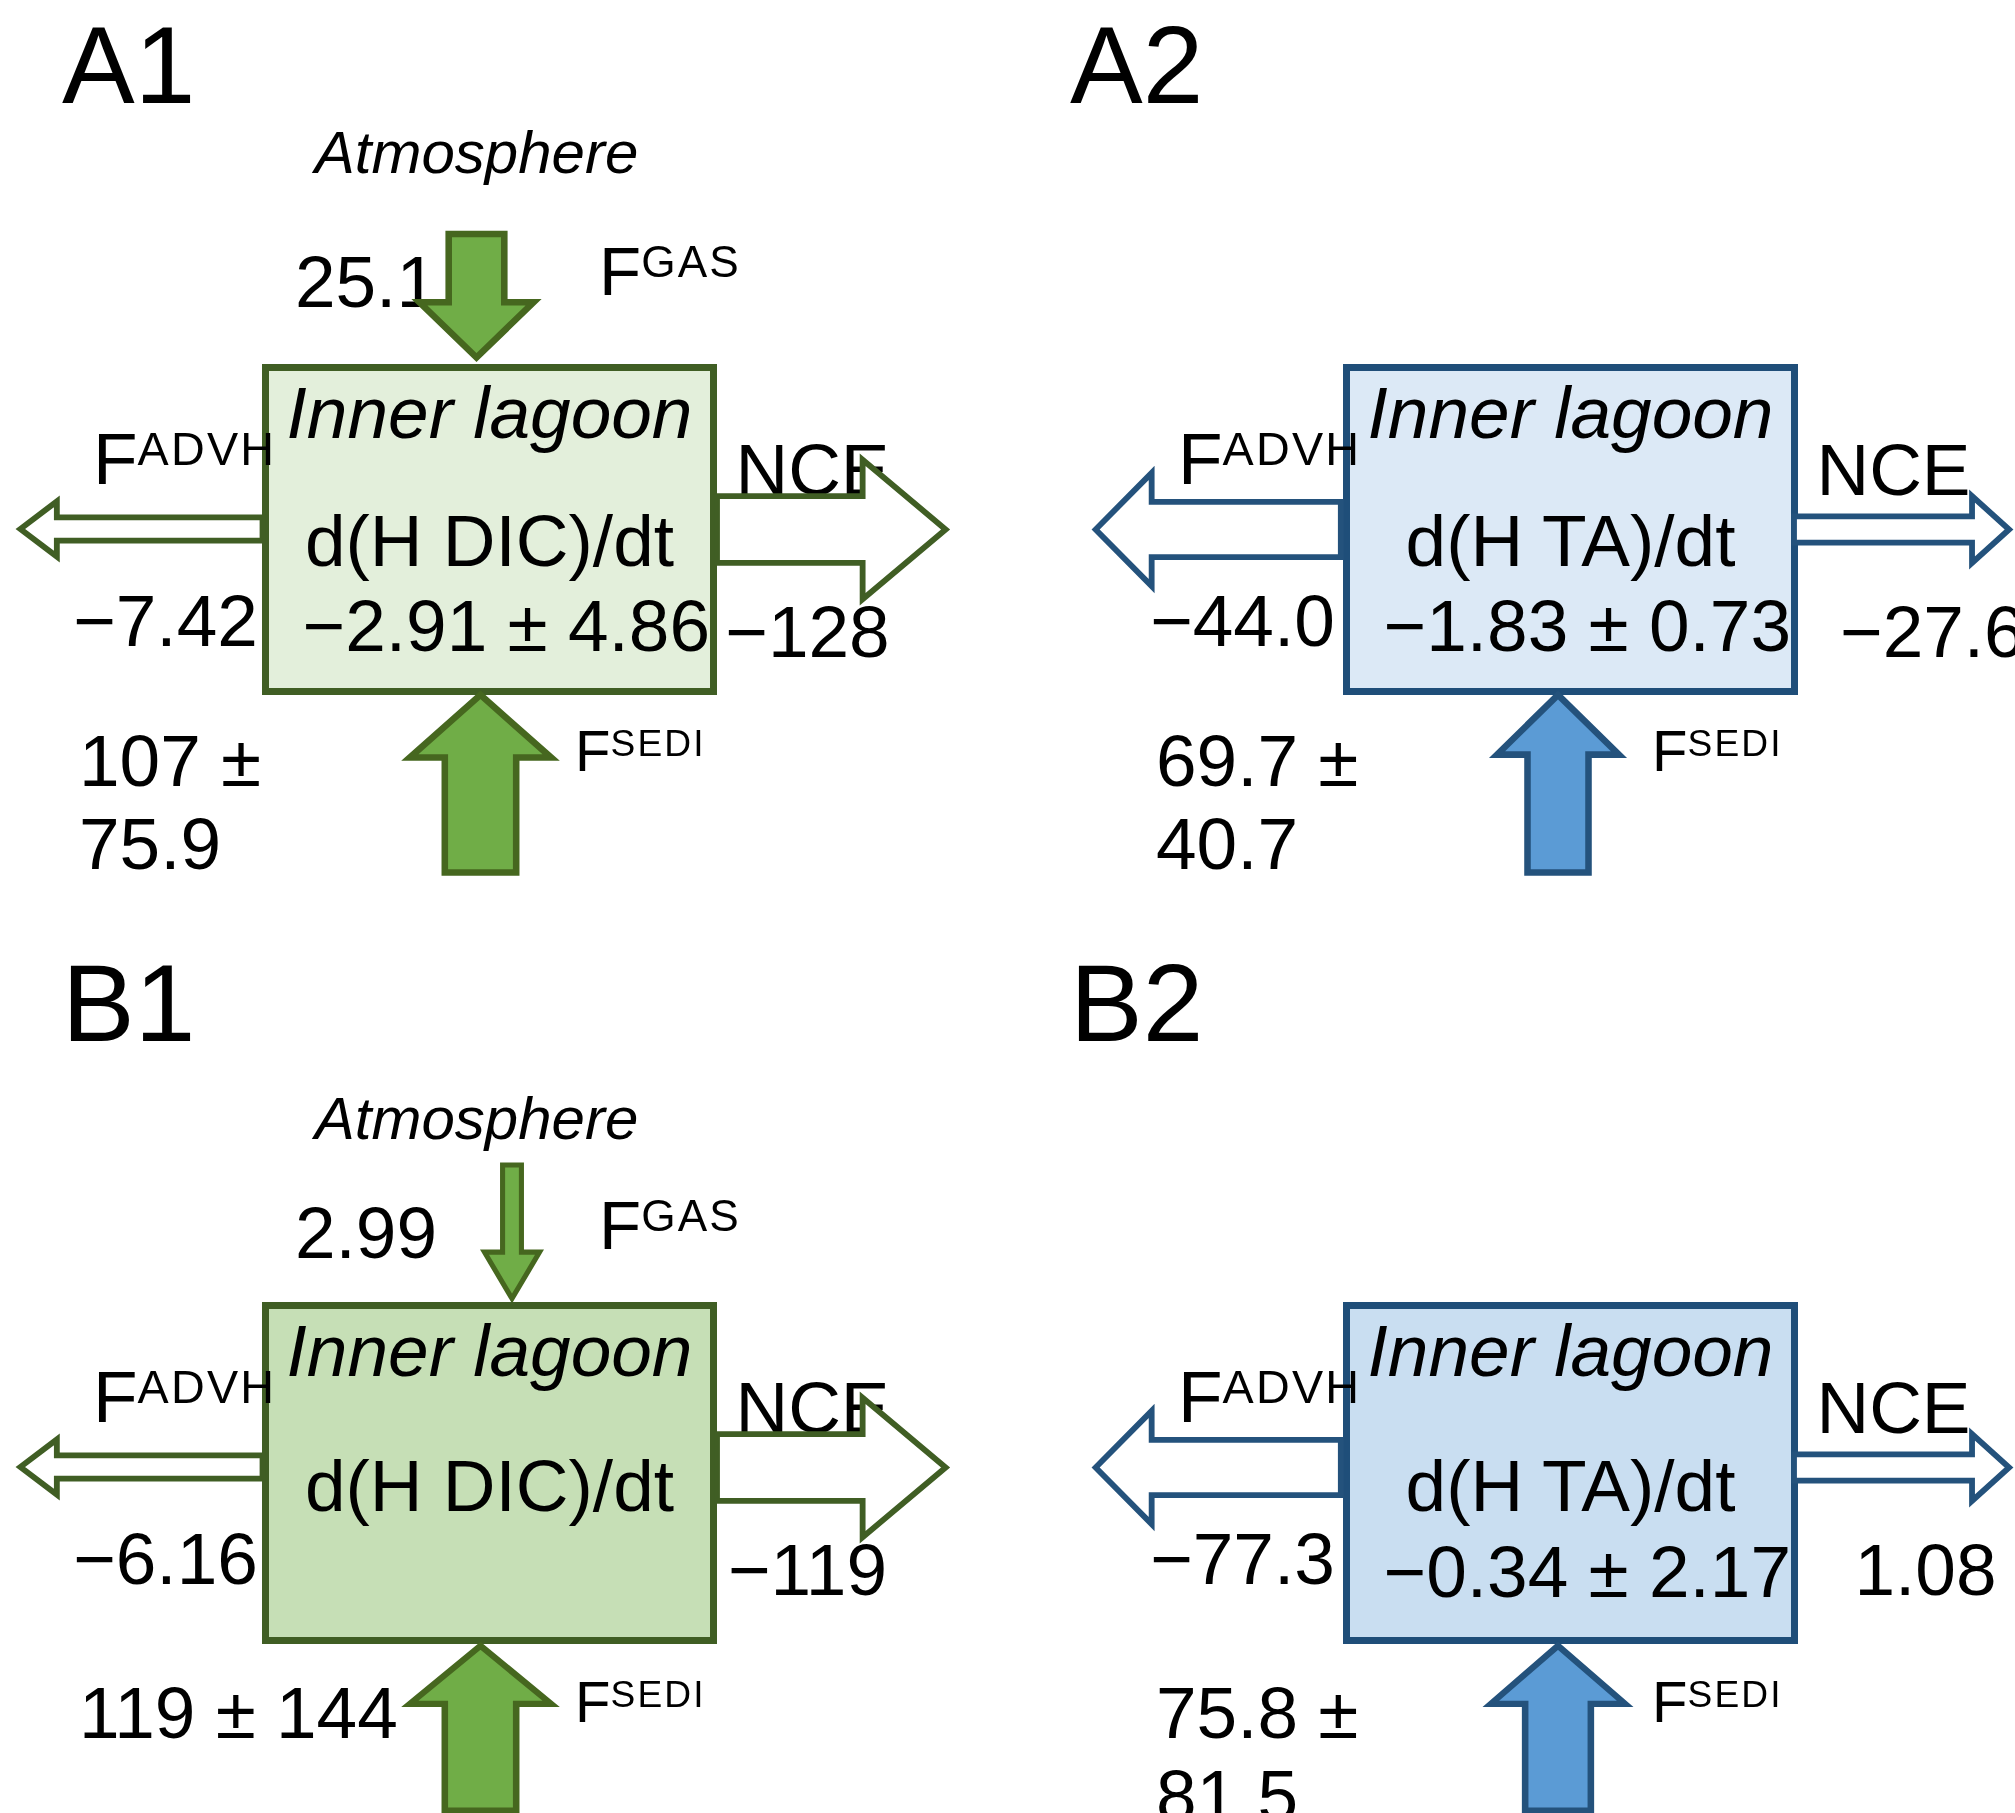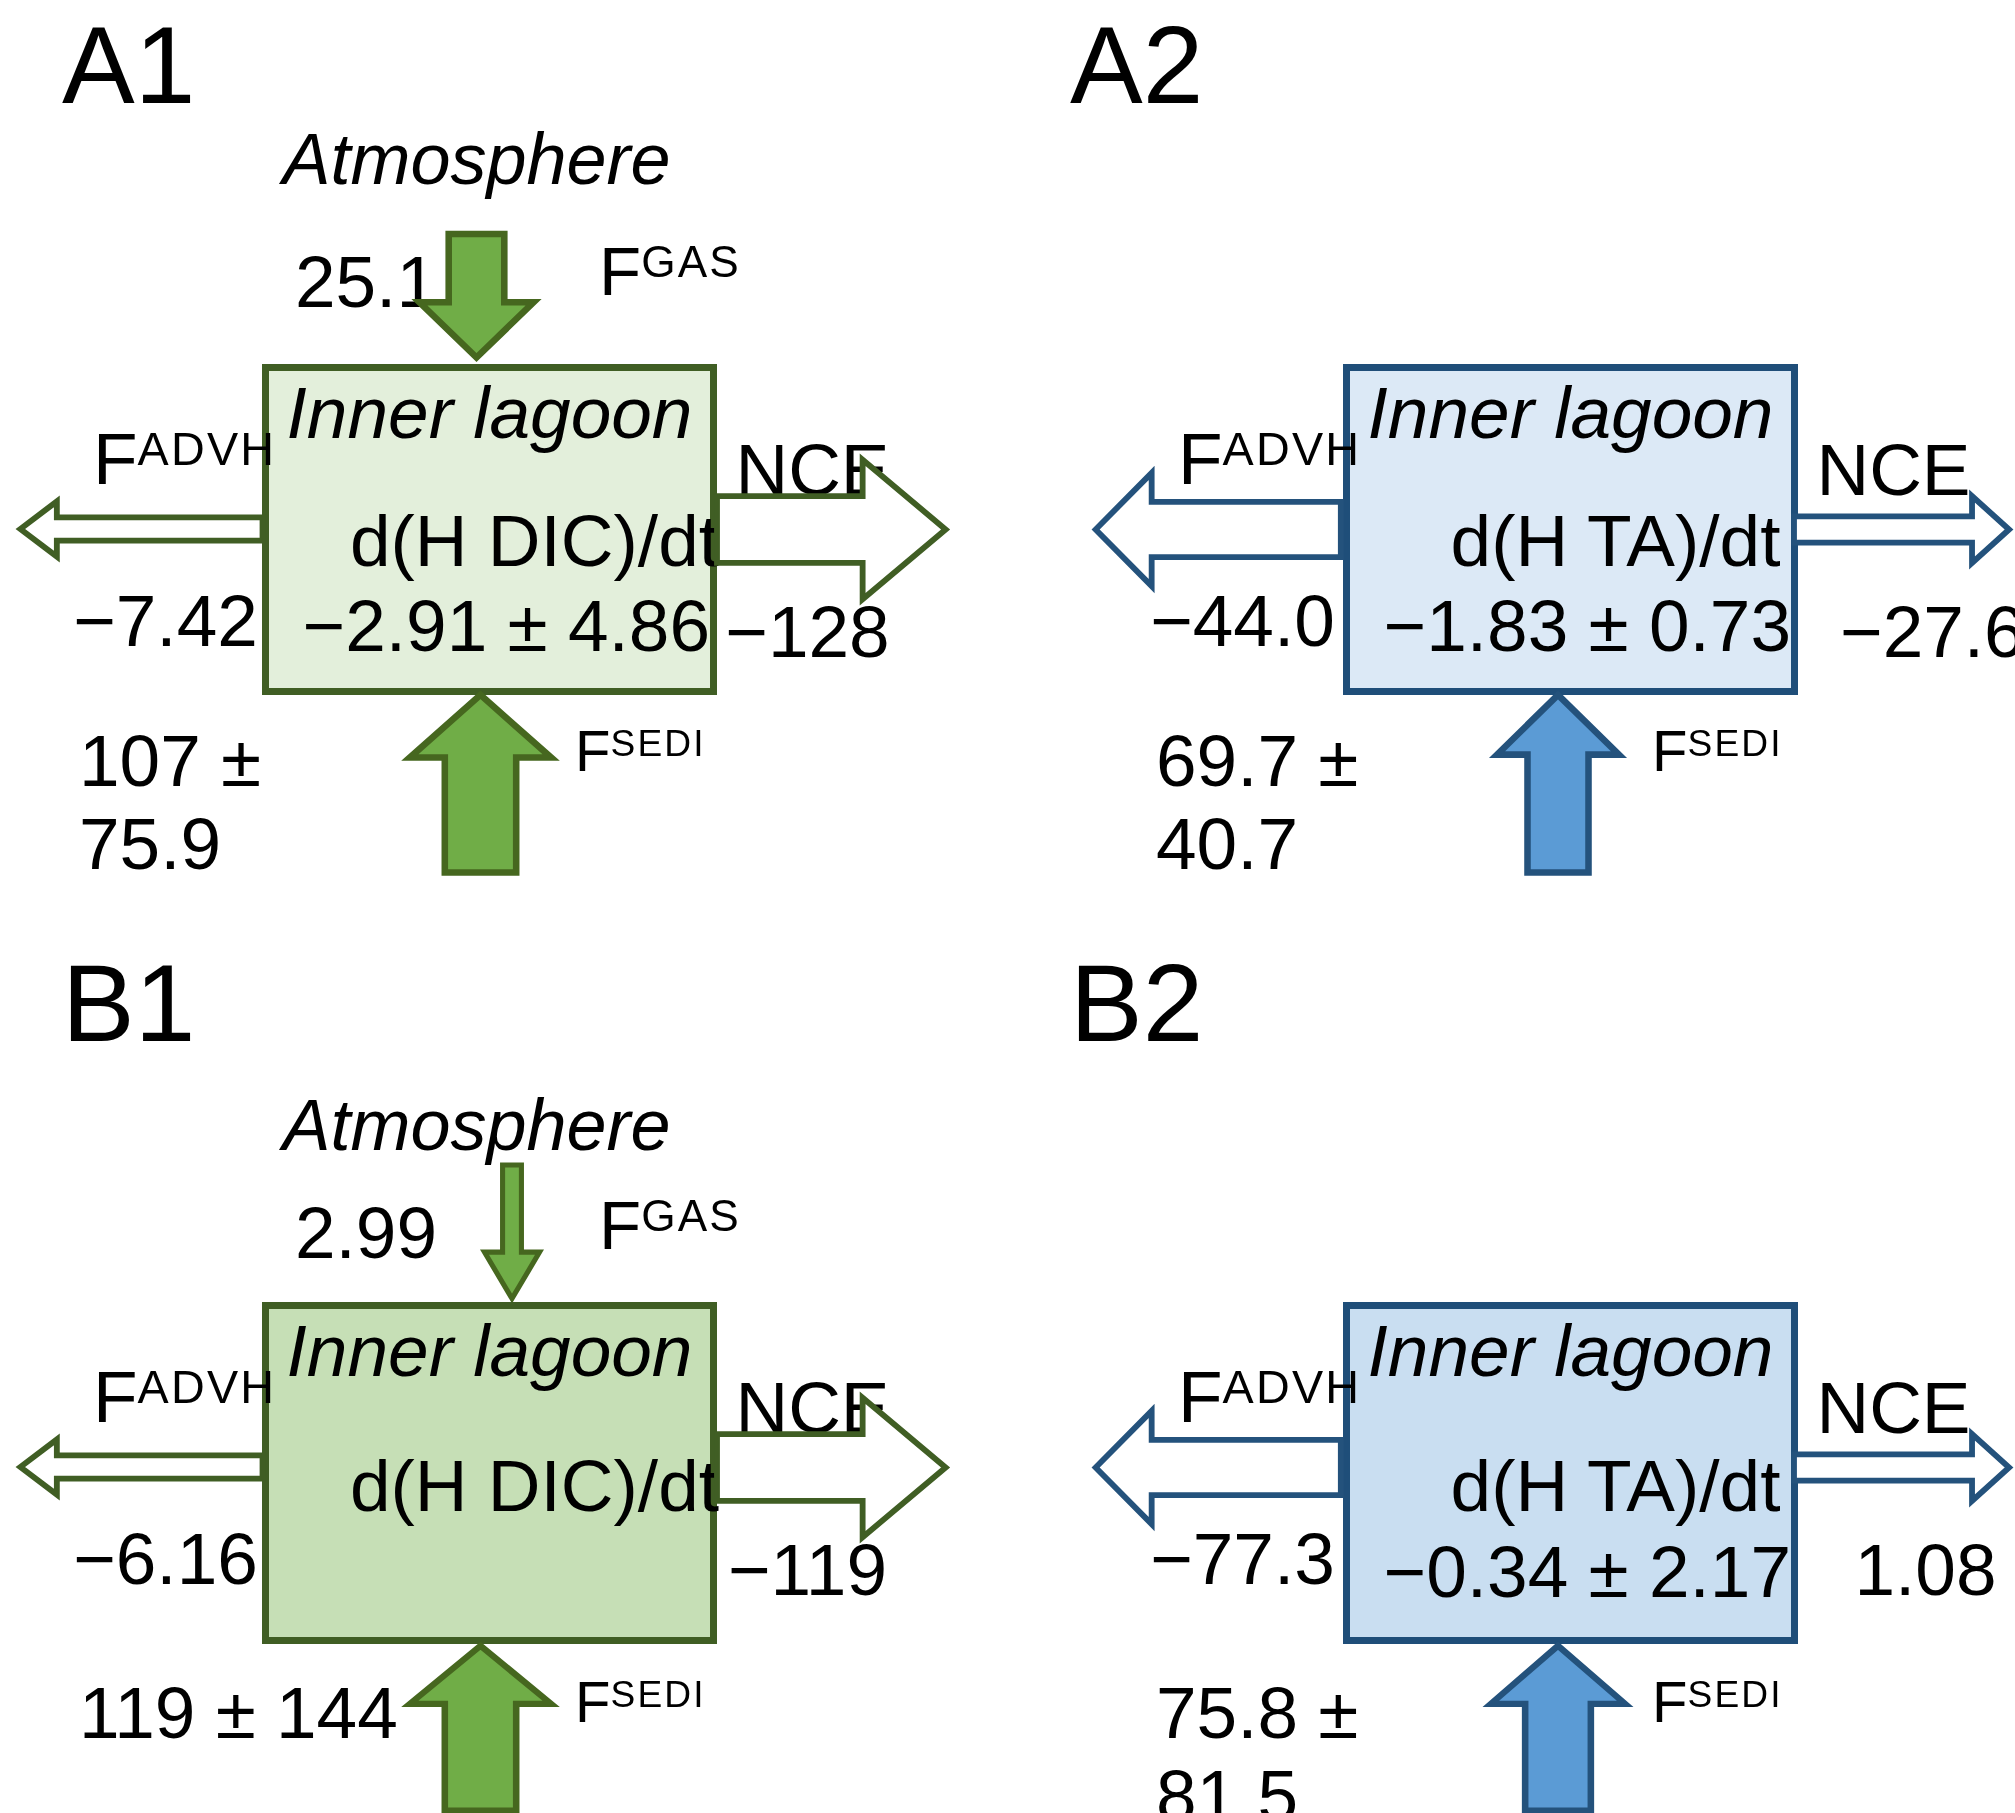--- a/index.html
+++ b/index.html
@@ -11,21 +11,21 @@
   #panel-a2 { left:1008px; top:0; }
   #panel-b1 { left:0;    top:907px; }
   #panel-b2 { left:1008px; top:907px; }
 
   .content { position:absolute; left:0; right:0; top:0; bottom:0; }
   .panel-b .content { top:31px; }
 
   .panel-label { position:absolute; left:62px; top:5.8px; font-size:109px; line-height:1.1; }
 
   .atmo-title { position:absolute; left:240px; top:118px; width:473px; text-align:center;
-                font-style:italic; font-size:72px; }
+                font-style:italic; font-size:60px; }
   .panel-b .atmo-title { top:146px; }
 
   .gas-value { position:absolute; left:211px; top:240px; width:226px; text-align:right; font-size:73px; }
   .panel-b .gas-value { top:253px; }
   .gas-label { position:absolute; left:599px; top:232px; font-size:69px; }
   .panel-b .gas-label { top:248px; }
 
   .f-sup { font-size:64%; vertical-align:36%; letter-spacing:2.2px; }
 
   svg.arrow { position:absolute; overflow:visible; }
@@ -52,21 +52,21 @@
          border:7.3px solid #000; box-sizing:border-box; }
   .layout-g .box { border-color:var(--green_line); }
   .layout-b .box { left:335px; border-color:var(--blue_box_line); }
   #panel-a1 .box { background:var(--green_box_a1); }
   #panel-b1 .box { background:var(--green_box_b1); }
   #panel-a2 .box { background:var(--blue_box_a2); }
   #panel-b2 .box { background:var(--blue_box_b2); }
   .panel-b .box { height:342px; }
 
   .box-title   { position:absolute; top:0;  width:100%; text-align:center; font-style:italic; font-size:73px; }
-  .box-formula { position:absolute; top:128px; width:100%; text-align:center; font-size:73px;padding-left:45px; }
+  .box-formula { position:absolute; top:128px; width:100%; text-align:center; font-size:73px; }
   .box-value   { position:absolute; top:213px; width:100%; text-align:right; font-size:73px; }
   .panel-b .box-formula { top:135px; }
   .panel-b .box-value   { top:221px; }
 
   .sedi-svg { left:404px; top:692px; width:153px; height:182px; }
   .layout-b .sedi-svg { left:481px; width:138px; }
   #panel-b2 .sedi-svg { left:477px; width:146px; }
   .panel-b .sedi-svg { top:705px; height:169px; }
 
   .sedi-value { position:absolute; left:79px; top:719px; width:331px; font-size:73px; }

